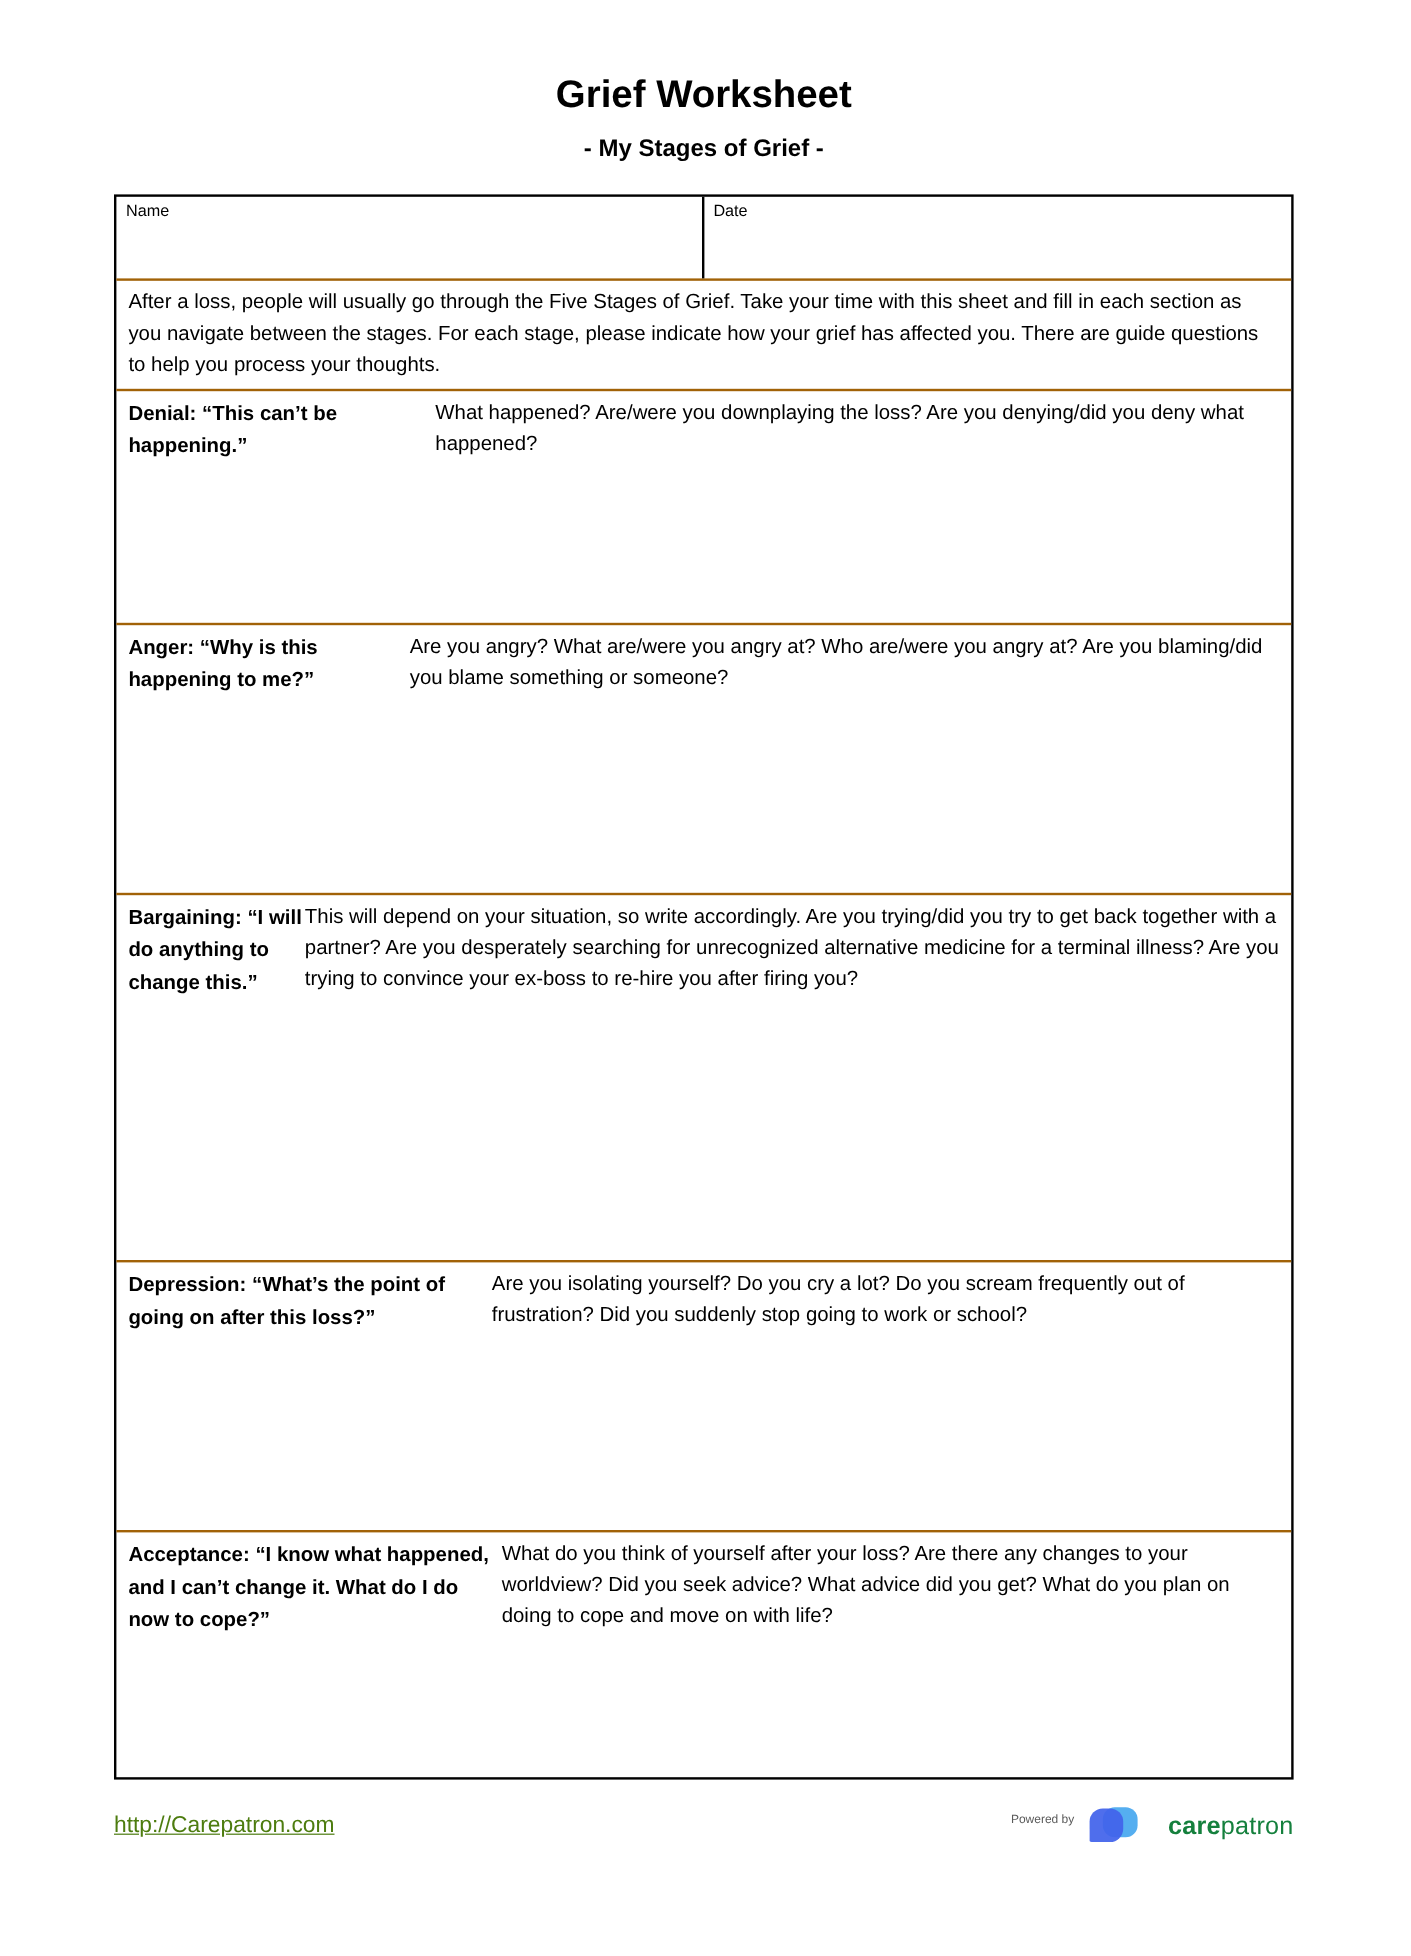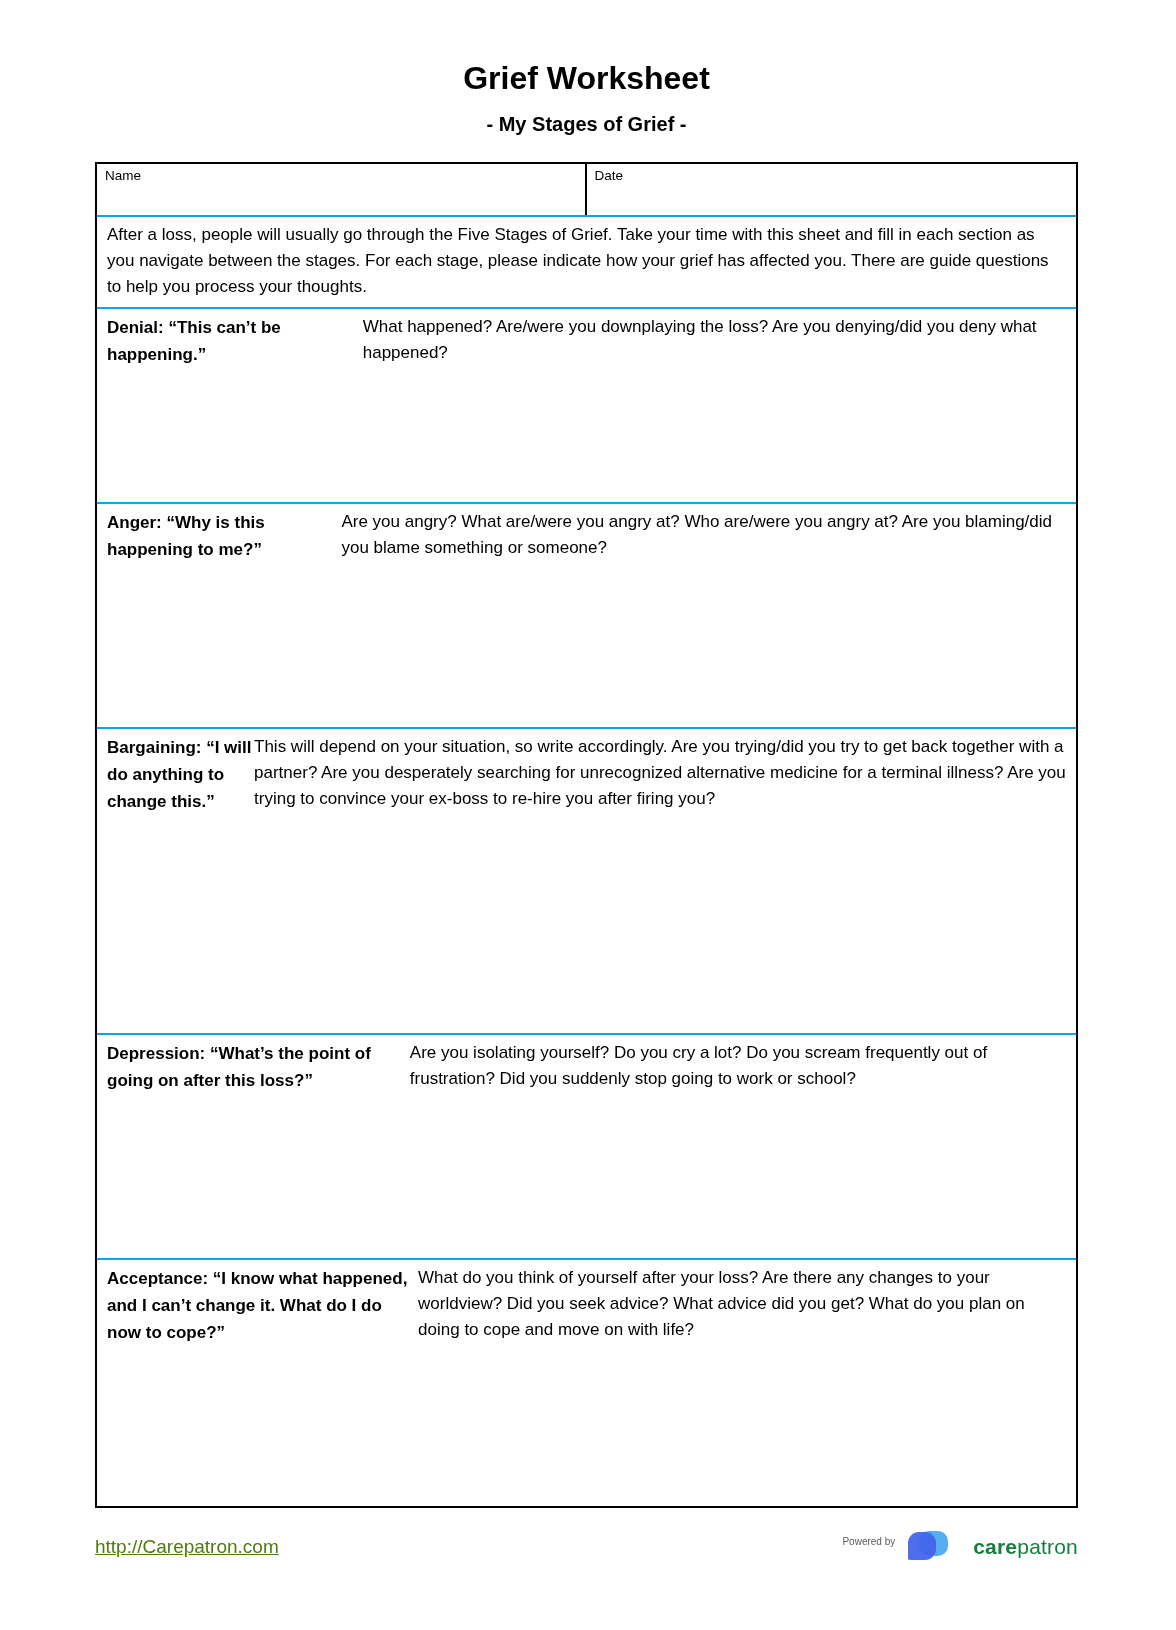--- a/index.html
+++ b/index.html
@@ -24,23 +24,23 @@
     margin-top: 16px;
     text-align: center;
     font-size: 20px;
     font-weight: bold;
   }
   .sheet {
     margin-top: 26px;
     border: 2px solid #000;
     width: 100%;
   }
-  .row { border-top: 2px solid #0ea5e9; }
+  .row { border-top: 2px solid #a16207; }
   .row:first-child { border-top: none; }
-  .namedate { display: flex; height: 51px; }
+  .namedate { display: flex; height: 68px; }
   .namedate .cell { flex: 1 1 50%; padding: 4px 8px; font-size: 13.5px; }
   .namedate .cell.name-cell { border-right: 2px solid #000; }
   .intro {
     padding: 5px 10px 7px 10px;
     font-size: 17px;
     line-height: 26px;
   }
   .section {
     display: flex;
     flex-direction: row;
@@ -53,21 +53,21 @@
   }
   .sec-question {
     font-size: 17px;
     line-height: 26px;
   }
   .sec-answer { flex: 1 1 auto; }
   .sec-0 { height: 195px; }
   .sec-1 { height: 225px; padding-left: 10px; }
   .sec-2 { height: 306px; }
   .sec-3 { height: 225px; }
-  .sec-4 { height: 248px; }
+  .sec-4 { height: 206px; }
   .footer {
     margin-top: 20px;
     display: flex;
     align-items: center;
     justify-content: space-between;
   }
   .footer-link {
     font-size: 19px;
     color: #4d7c0f;
     text-decoration: underline;

